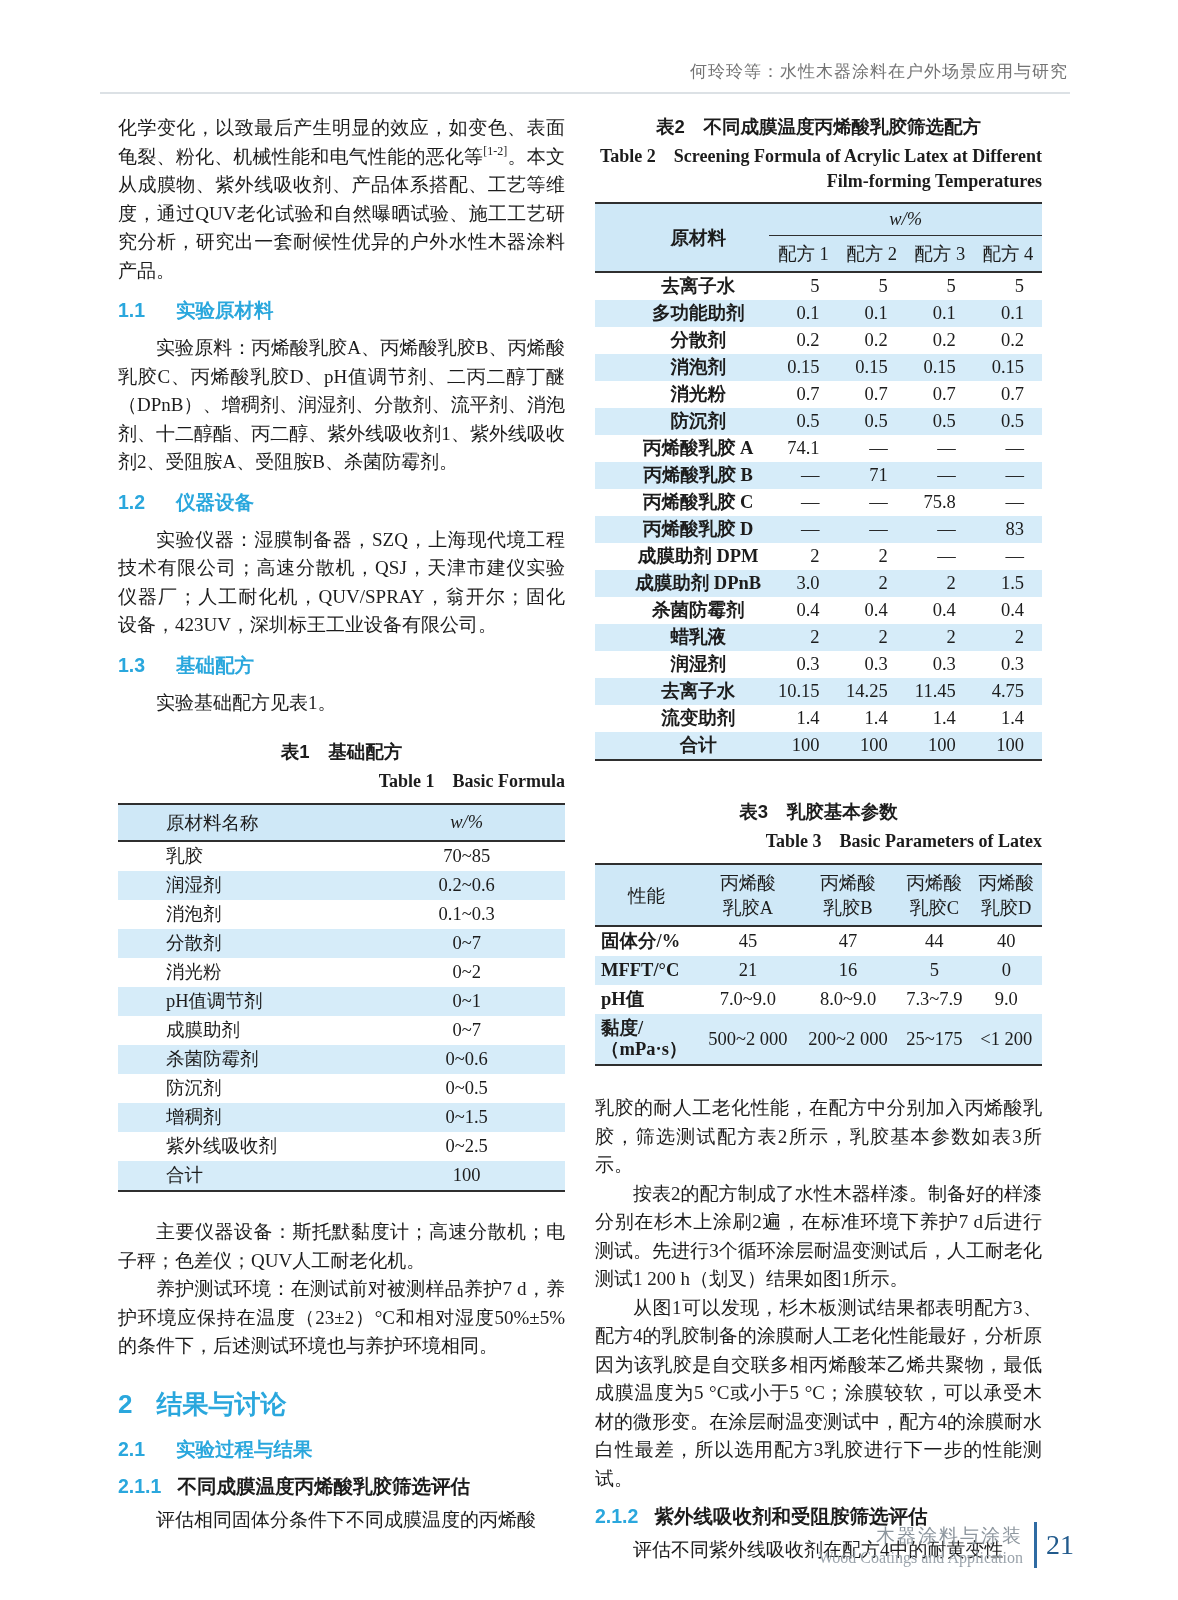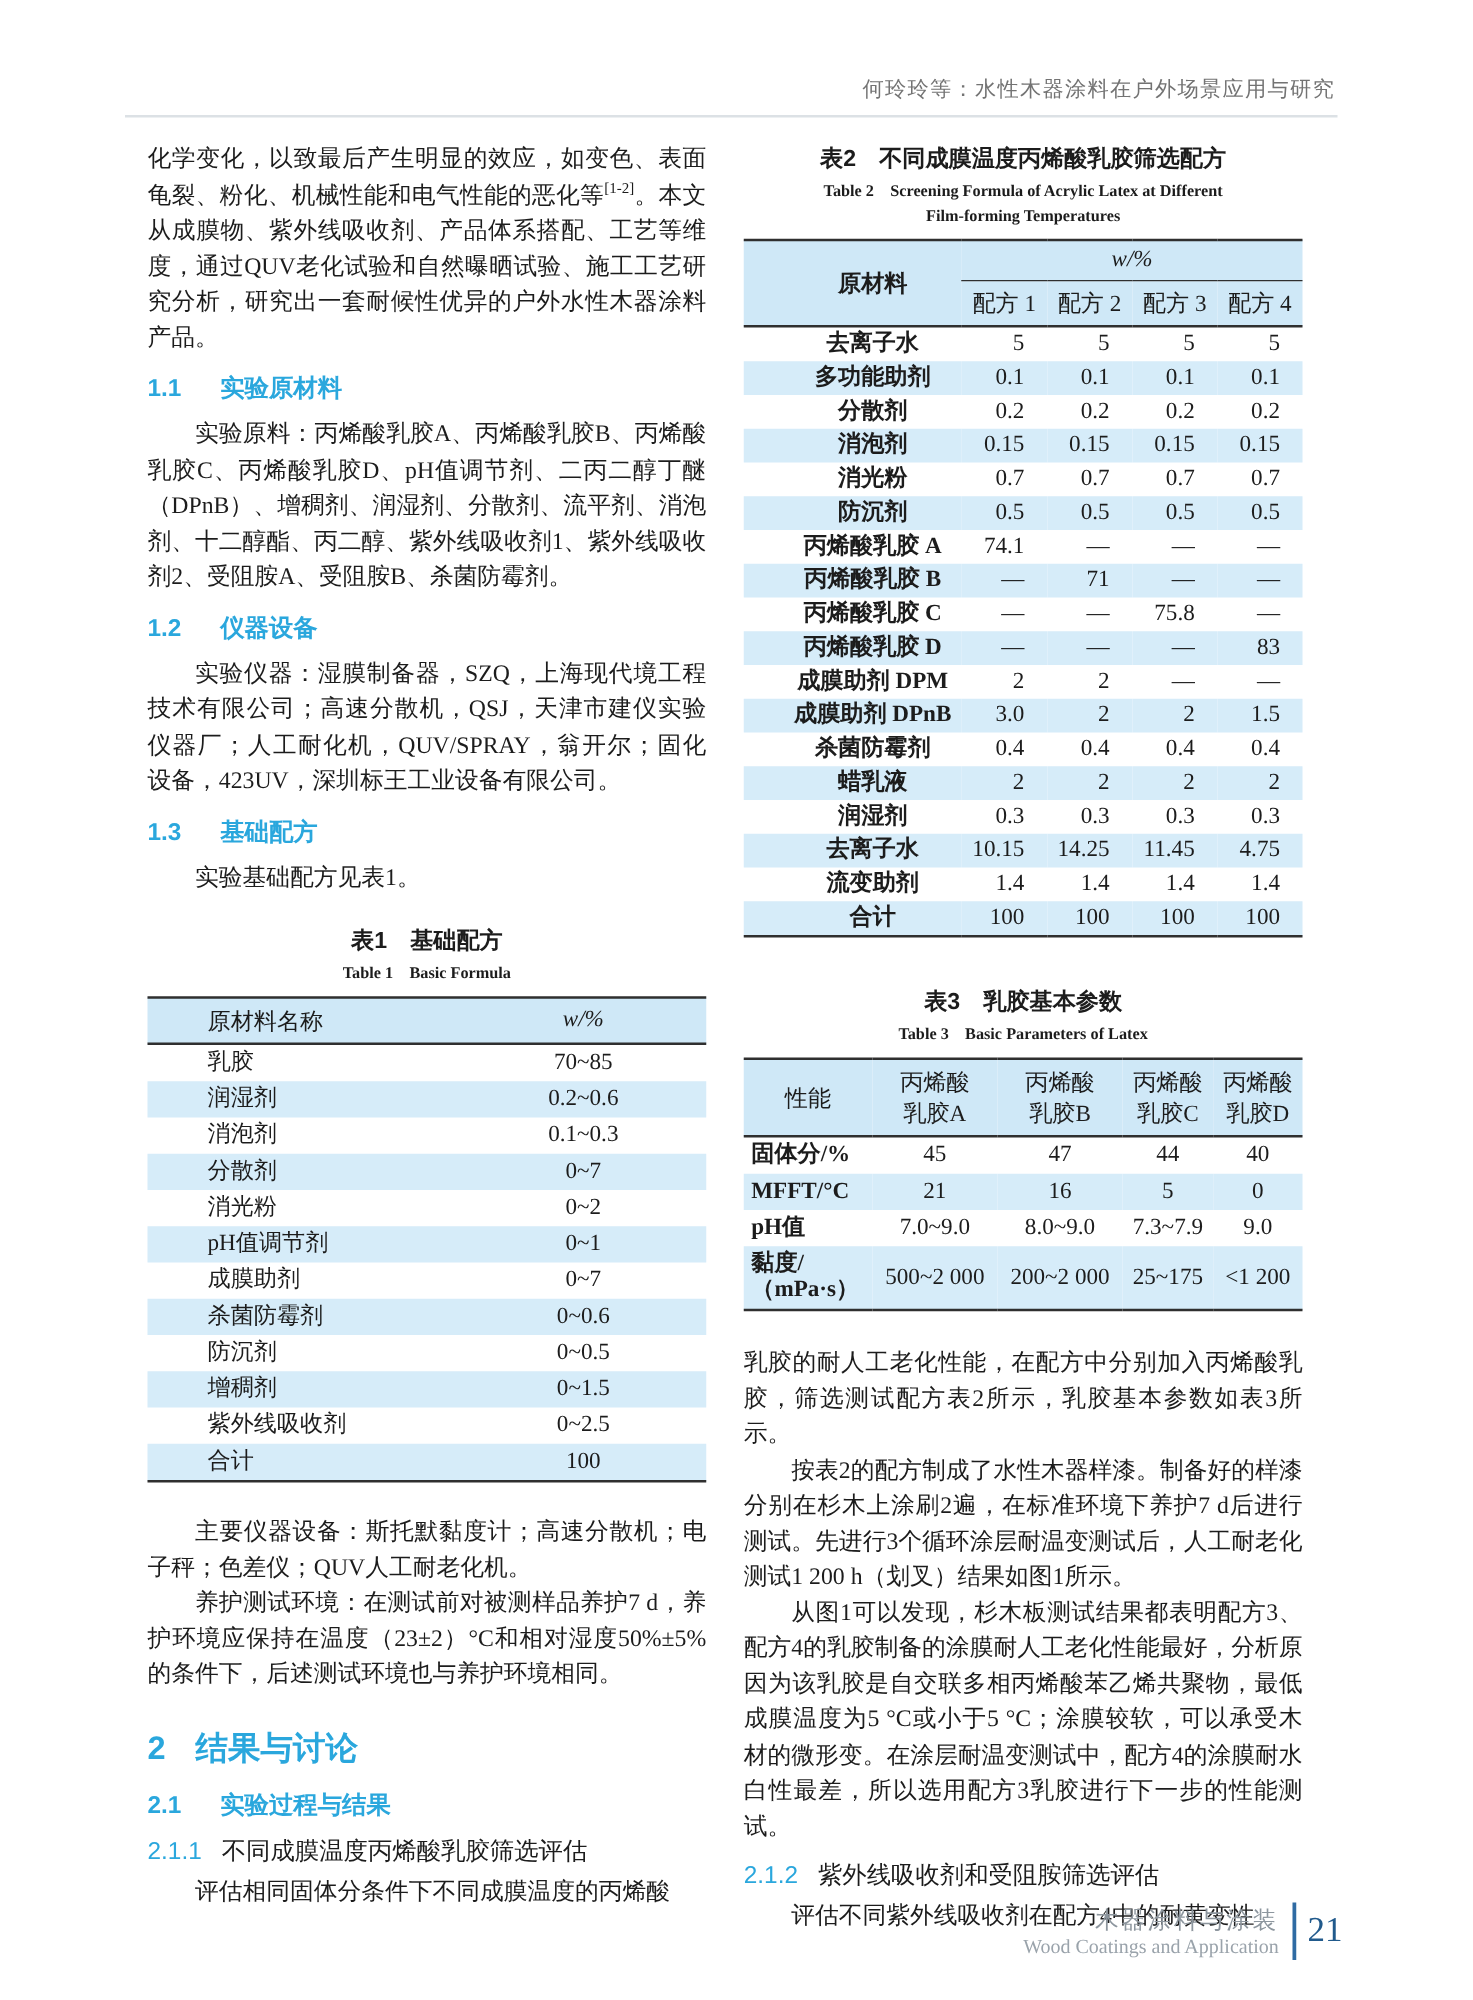--- a/index.html
+++ b/index.html
@@ -22,28 +22,28 @@
   p.body { font-size:19px; line-height:28.5px; text-align:justify; margin:0 0 0 0; }
   p.indent { text-indent:2em; }
   sup.ref { font-size:12px; line-height:0;margin-top:48px; }
 
   .h1 { font-family:"Liberation Sans","DejaVu Sans",sans-serif; color:#2aa7dd;
         font-size:26px; font-weight:700; margin:26px 0 14px 0; }
   .h1 .num { margin-right:24px; }
   .h2 { font-family:"Liberation Sans","DejaVu Sans",sans-serif; color:#2aa7dd;
         font-size:19.5px; font-weight:700; margin:12px 0 10px 0; }
   .h2 .num { margin-right:31px; }
-  .h3 { font-size:19.5px; font-weight:400; margin:10px 0 6px 0; }
+  .h3 { font-size:19.5px; font-weight:700; margin:10px 0 6px 0; }
   .h3 .num { font-family:"Liberation Sans","DejaVu Sans",sans-serif; color:#2aa7dd; margin-right:16px; }
 
   .table-block { margin-top:22px; }
   .caption-cn { text-align:center; font-family:"Liberation Sans","DejaVu Sans",sans-serif;
                 font-weight:700; font-size:18.5px; margin:0 0 5px 0; }
-  .caption-en { text-align:center; font-family:"Liberation Serif","DejaVu Serif",serif;
-                font-weight:700; font-size:13px; margin:0 0 3px 0; }
+  .caption-en { text-align:right; font-family:"Liberation Serif","DejaVu Serif",serif;
+                font-weight:700; font-size:18px; margin:0 0 3px 0; }
   .caption-gap { margin-bottom:10px; }
 
   table { width:100%; border-collapse:collapse; font-size:18.5px;
           border-top:2px solid #2f2f2f; border-bottom:2px solid #2f2f2f; }
   thead { background:#cfe8f7; }
   thead th { font-weight:400; padding:5px 2px; }
   thead { border-bottom:2px solid #2f2f2f; }
   tbody td { padding:4px 2px; line-height:21px; }
   tbody tr:nth-child(even) { background:#d6ecf9; }
 

